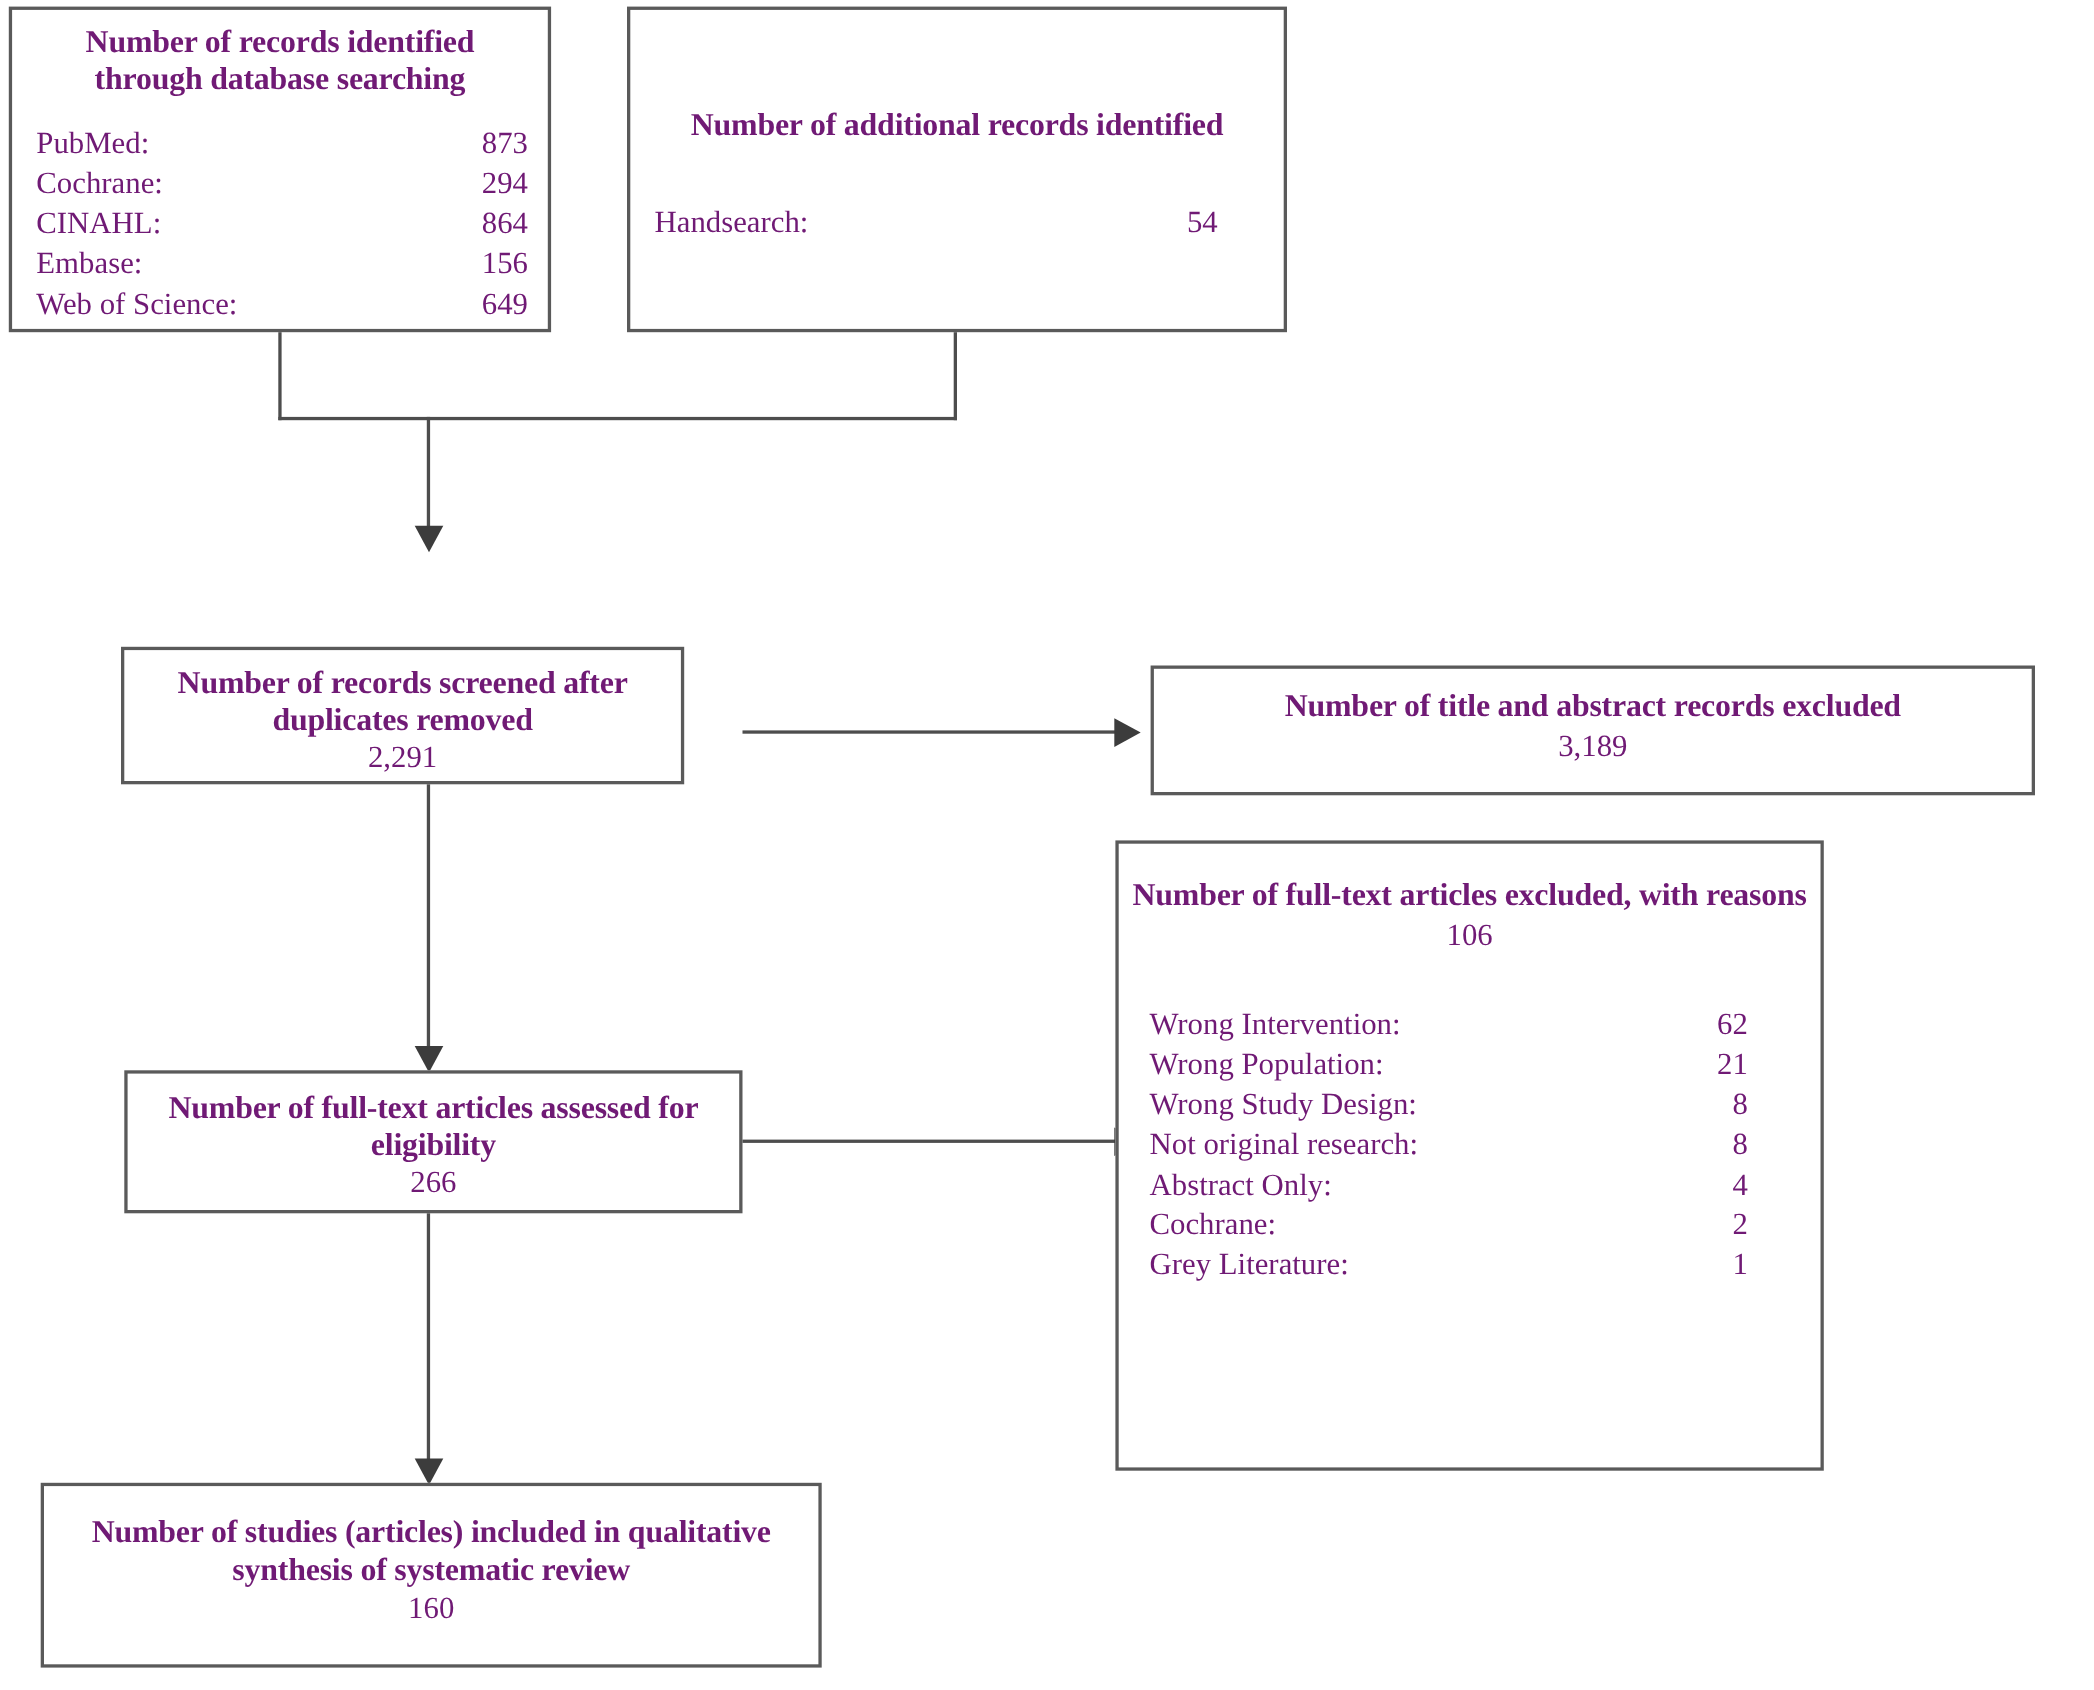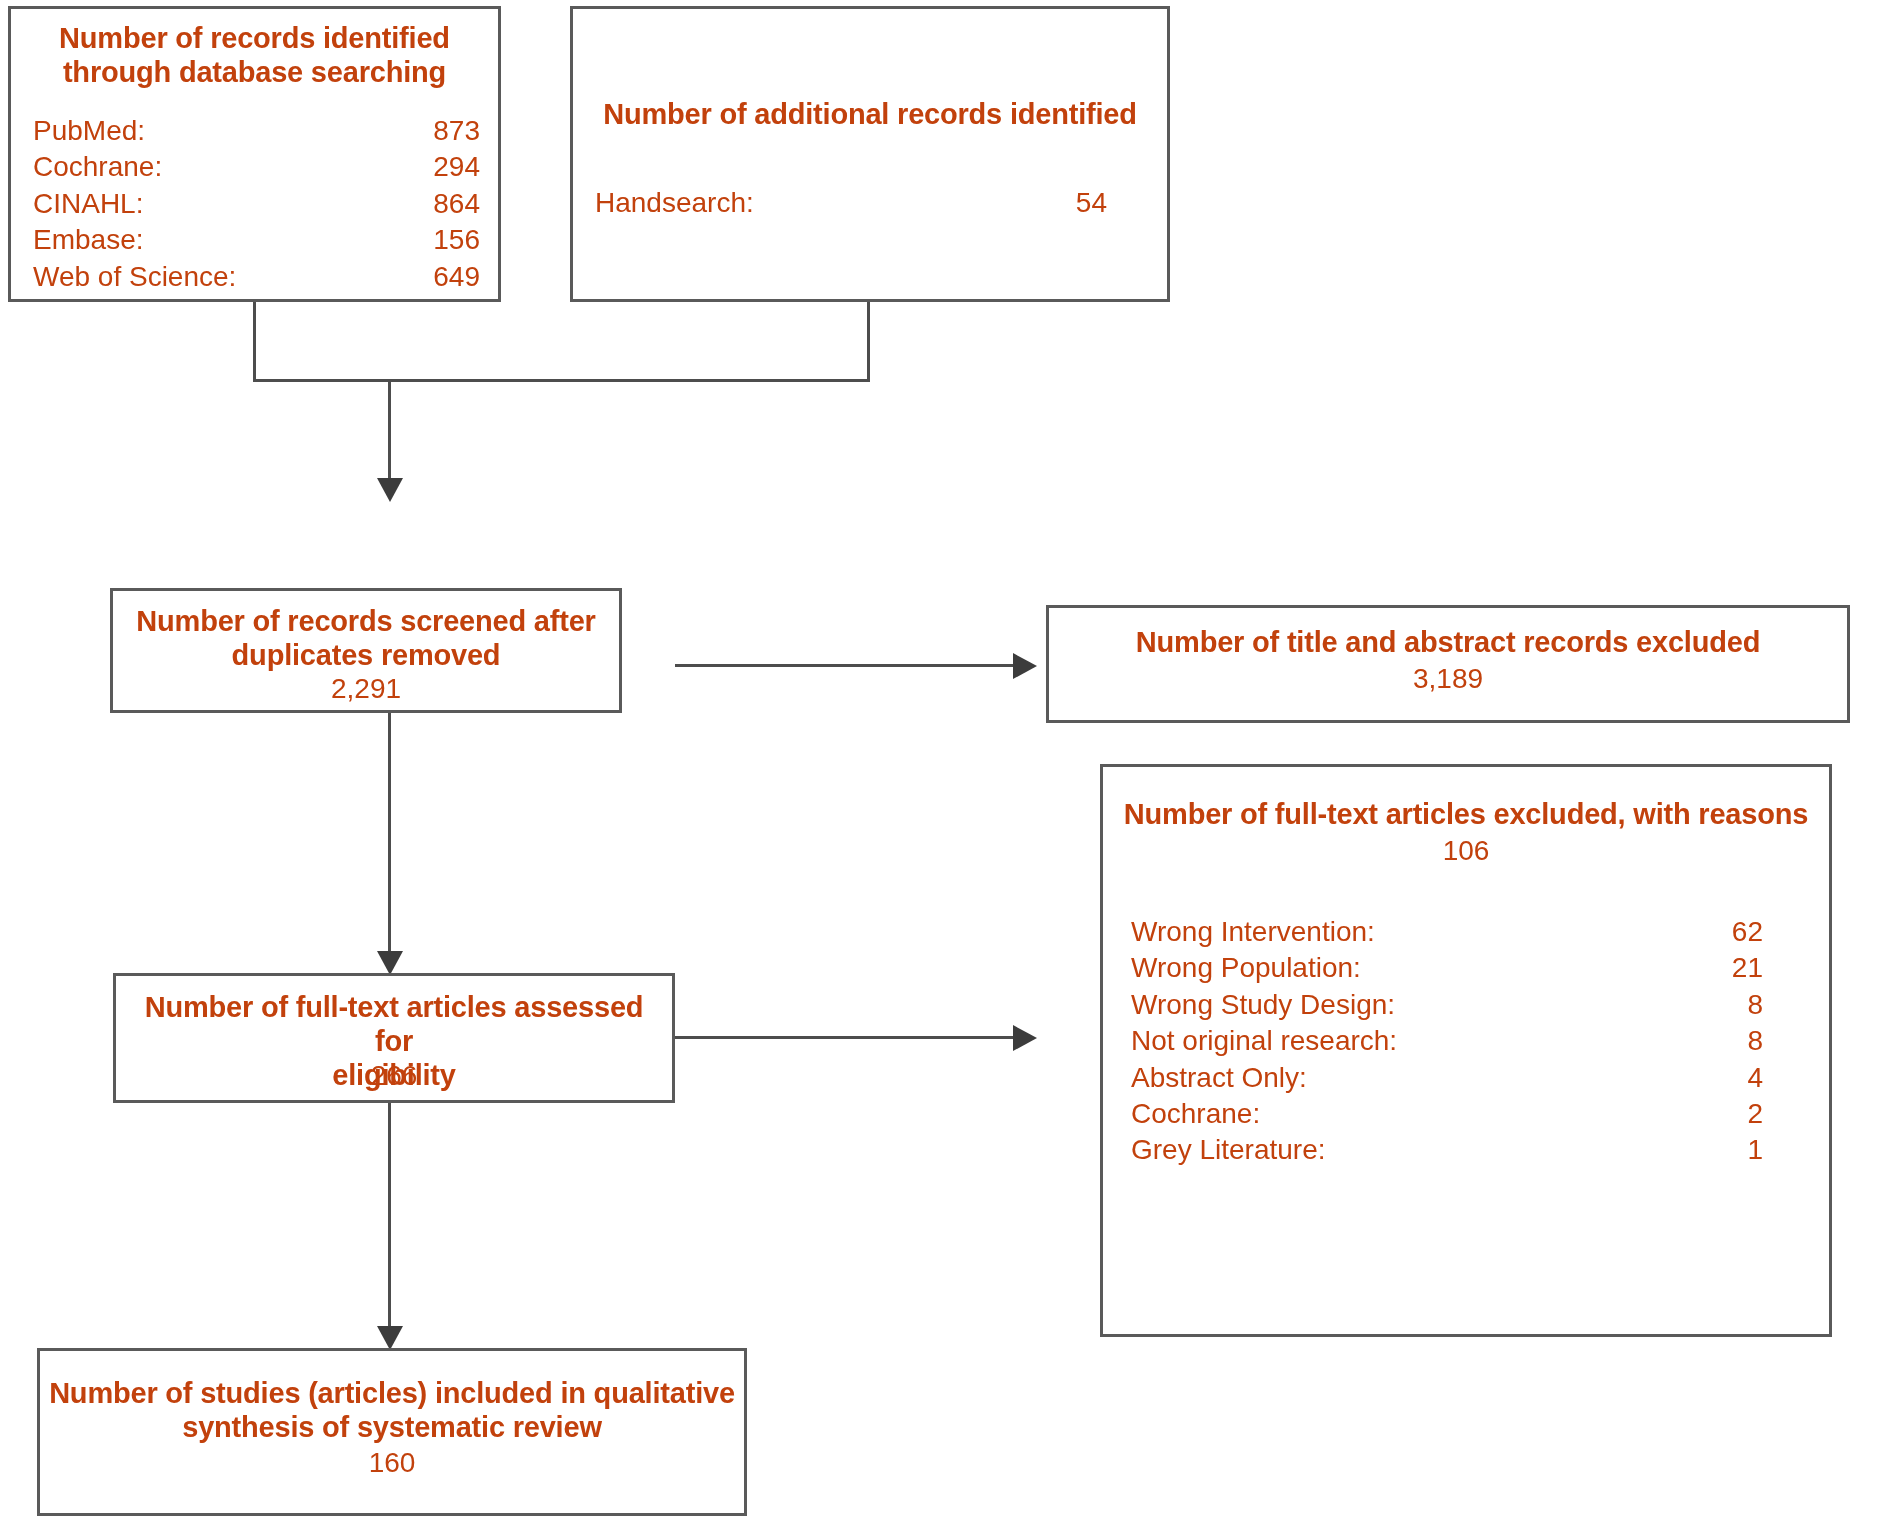--- a/index.html
+++ b/index.html
@@ -6,22 +6,22 @@
   html, body {
     margin: 0;
     padding: 0;
     background: #ffffff;
   }
   #canvas {
     position: relative;
     width: 1904px;
     height: 1536px;
     background: #ffffff;
-    font-family: Liberation Sans, sans-serif;
-    color: #c2410c;
+    font-family: Liberation Serif, serif;
+    color: #701a75;
     overflow: hidden;
   }
 
   
   .box {
     position: absolute;
     box-sizing: border-box;
     border: 3px solid #5a5a5a;
     background: #ffffff;
   }
@@ -170,21 +170,21 @@
     <div class="box-title t-22" style="position:absolute; left:8px; right:8px; top:14px;">
       <div>Number of full-text articles assessed for</div>
       <div>eligibility</div>
     </div>
     <div class="box-count t-21" style="position:absolute; left:8px; right:8px; top:83px;">266</div>
   </div>
 
   <div class="line-h" style="left:675px; top:1036px; width:340px;"></div>
   <div class="arrow-right" style="left:1013px; top:1025px;"></div>
 
-  <div class="box" style="left:1100px; top:764px; width:732px; height:573px;">
+  <div class="box" style="left:1014px; top:764px; width:644px; height:573px;">
     <div class="box-title t-22" style="position:absolute; left:8px; right:8px; top:30px;">
       <div>Number of full-text articles excluded, with reasons</div>
     </div>
     <div class="box-count t-21" style="position:absolute; left:8px; right:8px; top:67px;">106</div>
 
     <div class="kv-list t-21" style="top:147px; padding-left:28px; padding-right:66px;">
       <div class="kv-row">
         <span class="kv-label">Wrong Intervention:</span>
         <span class="kv-spacer"></span>
         <span class="kv-value">62</span>

